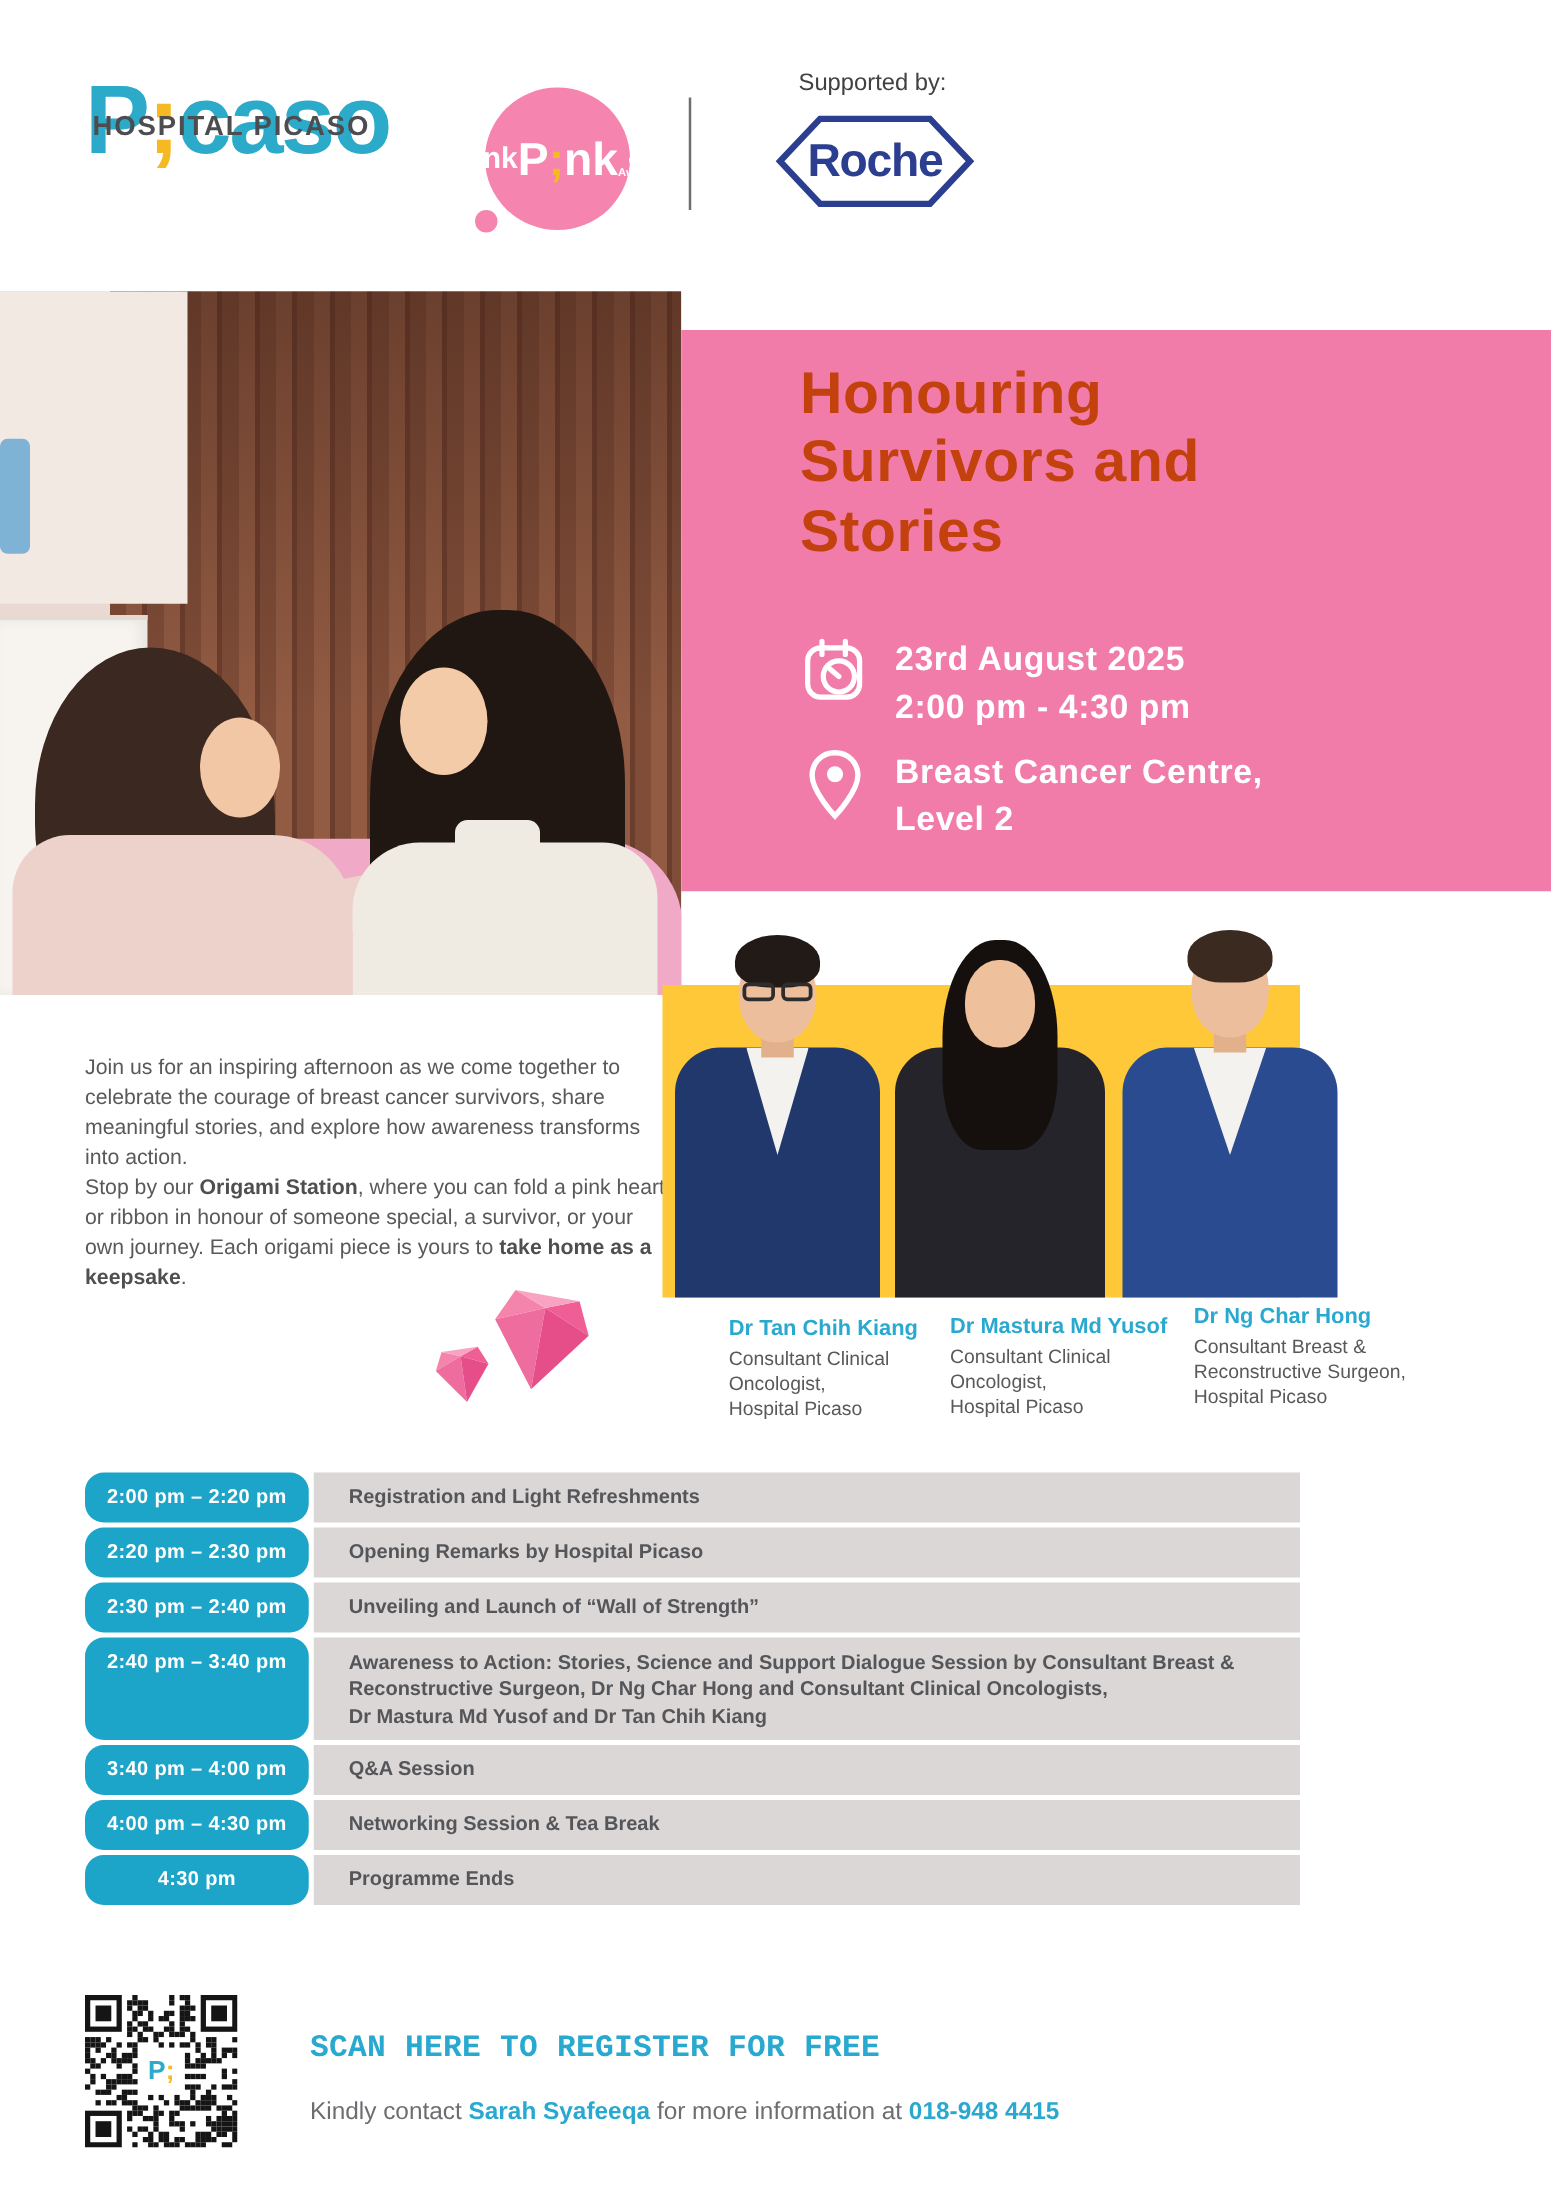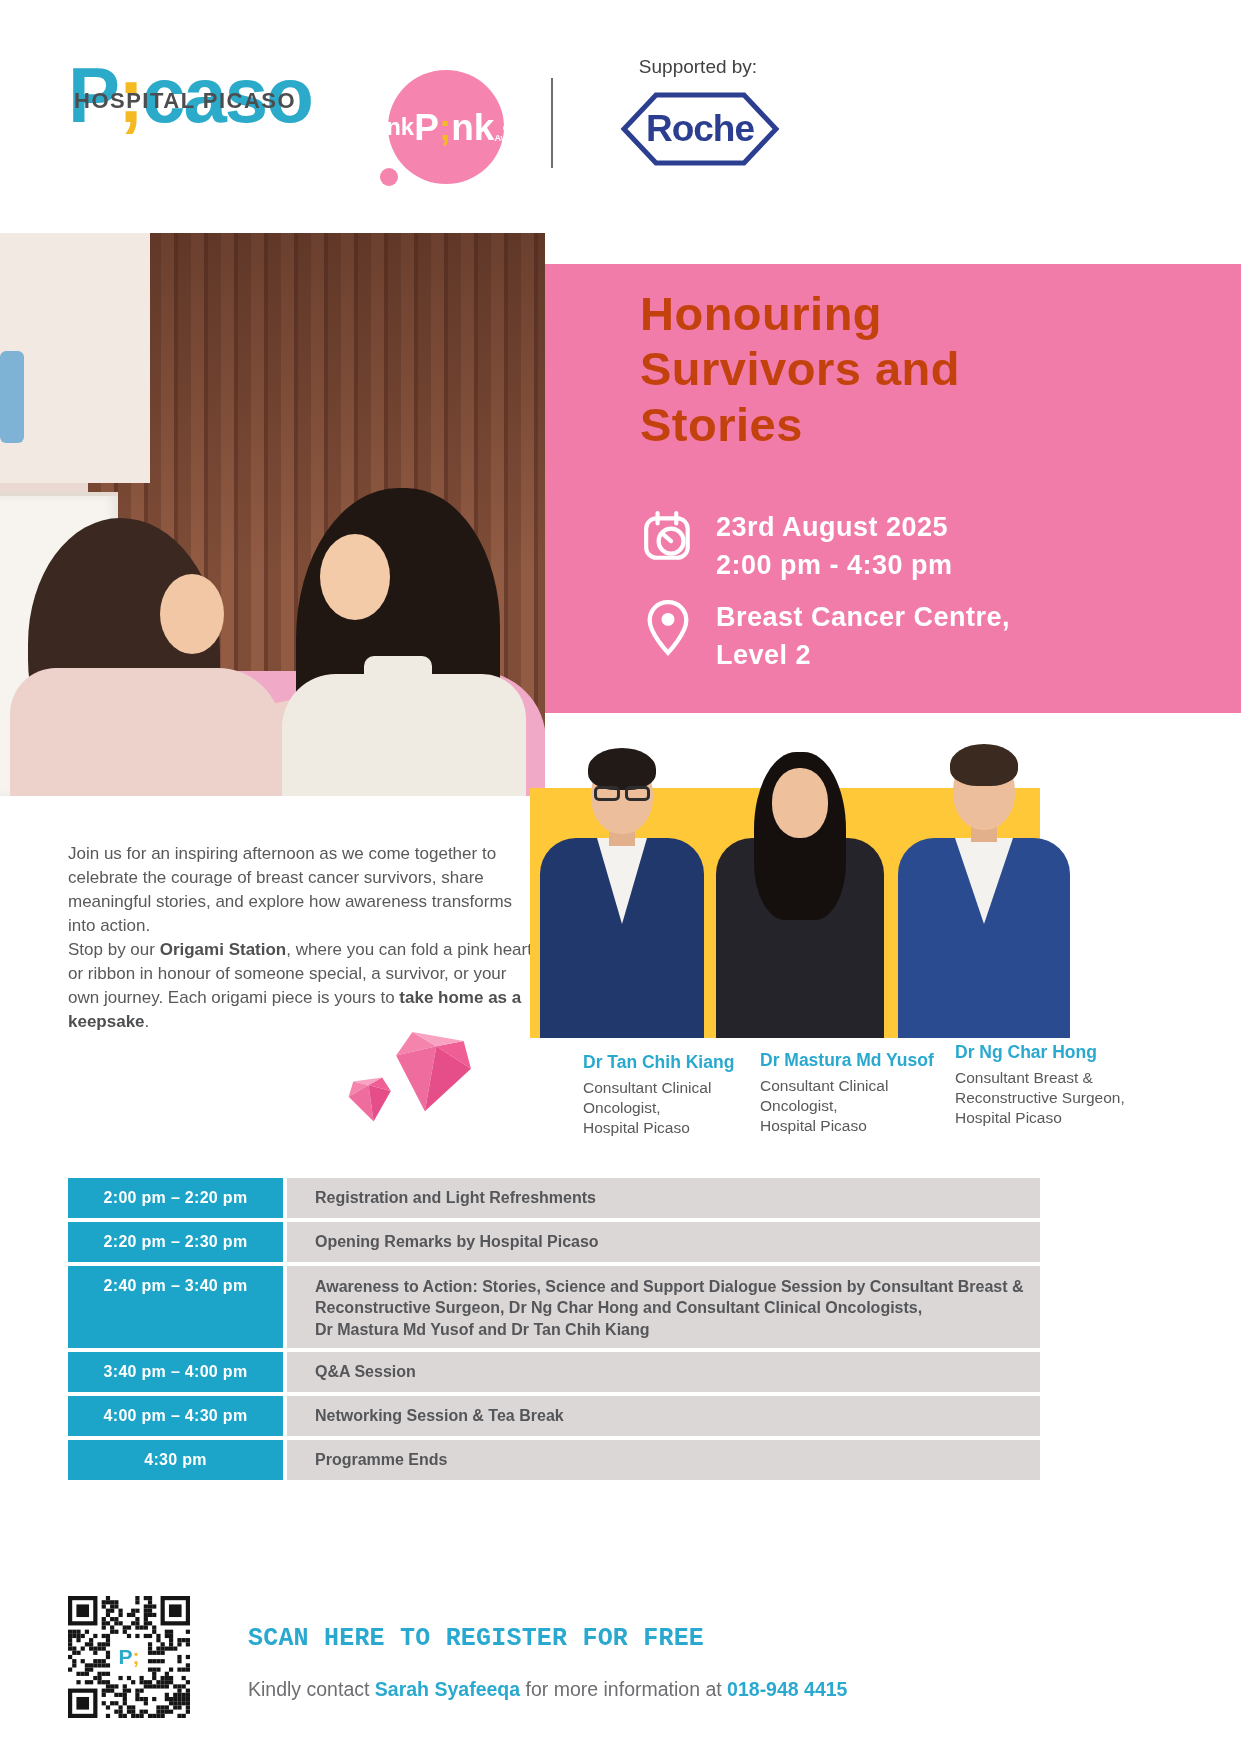--- a/index.html
+++ b/index.html
@@ -75,22 +75,22 @@
   .fig .hairlong{position:absolute;top:4px;left:50%;transform:translateX(-50%);width:92px;height:168px;background:#15100e;border-radius:46% 46% 34% 34%;}
   .fig .blouse{position:absolute;top:64px;left:50%;transform:translateX(-50%);width:42px;height:96px;background:#c2485f;border-radius:0 0 12px 12px;}
   .fig .facefront{position:absolute;top:20px;left:50%;transform:translateX(-50%);width:56px;height:70px;background:#eec09c;border-radius:48%;}
   .speaker{position:absolute;width:190px;}
   .sp-name{font-size:17.5px;font-weight:700;color:var(--teal-text,#29A9CF);margin-bottom:5px;}
   .sp-role{font-size:15.5px;font-weight:500;color:var(--body-gray,#58595B);line-height:1.28;white-space:pre-line;}
 
   
   .schedule{position:absolute;left:68px;top:1178px;width:972px;display:flex;flex-direction:column;gap:4px;}
   .srow{display:flex;gap:4px;}
-  .stime{width:215px;flex:none;background:var(--accent-teal,#1CA5C8);color:#fff;font-size:16px;font-weight:600;
-    display:flex;align-items:center;justify-content:center;letter-spacing:.3px;}
+  .stime{width:179px;flex:none;background:var(--accent-teal,#1CA5C8);color:#fff;font-size:16px;font-weight:600;
+    display:flex;align-items:center;justify-content:center;letter-spacing:.3px;border-radius:15px;}
   .sdesc{flex:1;background:var(--row-gray,#DBD7D6);color:#55565a;font-size:16px;font-weight:600;
     display:flex;align-items:center;padding-left:28px;line-height:1.34;white-space:pre-line;}
   .h40{height:40px;} .h80{height:82px;}
   .srow.tall .stime{align-items:flex-start;padding-top:11px;}
   .srow.tall .sdesc{align-items:flex-start;padding-top:10px;}
 
   
   .qr{position:absolute;left:68px;top:1596px;width:122px;height:122px;background:#fff;}
   .qr svg{position:absolute;left:0;top:0;}
   .qr-logo{position:absolute;left:44px;top:44px;width:34px;height:34px;background:#fff;border-radius:4px;
@@ -245,20 +245,24 @@
   </div>
 
   <div class="schedule">
     <div class="srow h40">
       <div class="stime">2:00 pm – 2:20 pm</div>
       <div class="sdesc">Registration and Light Refreshments</div>
     </div>
     <div class="srow h40">
       <div class="stime">2:20 pm – 2:30 pm</div>
       <div class="sdesc">Opening Remarks by Hospital Picaso</div>
+    </div>
+    <div class="srow h40">
+      <div class="stime">2:30 pm – 2:40 pm</div>
+      <div class="sdesc">Unveiling and Launch of “Wall of Strength”</div>
     </div>
     <div class="srow h80 tall">
       <div class="stime">2:40 pm – 3:40 pm</div>
       <div class="sdesc">Awareness to Action: Stories, Science and Support Dialogue Session by Consultant Breast &amp;
 Reconstructive Surgeon, Dr Ng Char Hong and Consultant Clinical Oncologists,
 Dr Mastura Md Yusof and Dr Tan Chih Kiang</div>
     </div>
     <div class="srow h40">
       <div class="stime">3:40 pm – 4:00 pm</div>
       <div class="sdesc">Q&amp;A Session</div>

